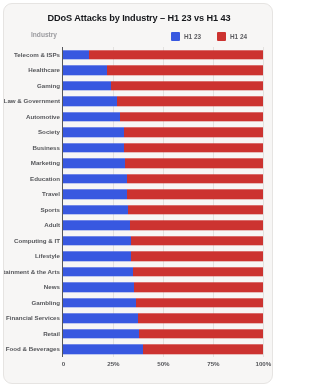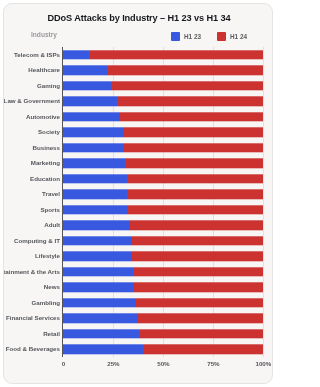--- a/index.html
+++ b/index.html
@@ -143,21 +143,21 @@
     color: #55565a;
     transform: translateX(-50%);
     white-space: nowrap;
   }
 </style>
 </head>
 <body>
 
 <div id="card">
 
-  <div id="title">DDoS Attacks by Industry – H1 23 vs H1 34</div>
+  <div id="title">DDoS Attacks by Industry – H1 23 vs H1 43</div>
 
   <div id="legend-row">
     <div id="axis-title">Industry</div>
 
     <div class="legend-item" id="legend-h123">
       <span class="legend-swatch seg-a"></span>
       <span class="legend-label">H1 23</span>
     </div>
 
     <div class="legend-item" id="legend-h124">

